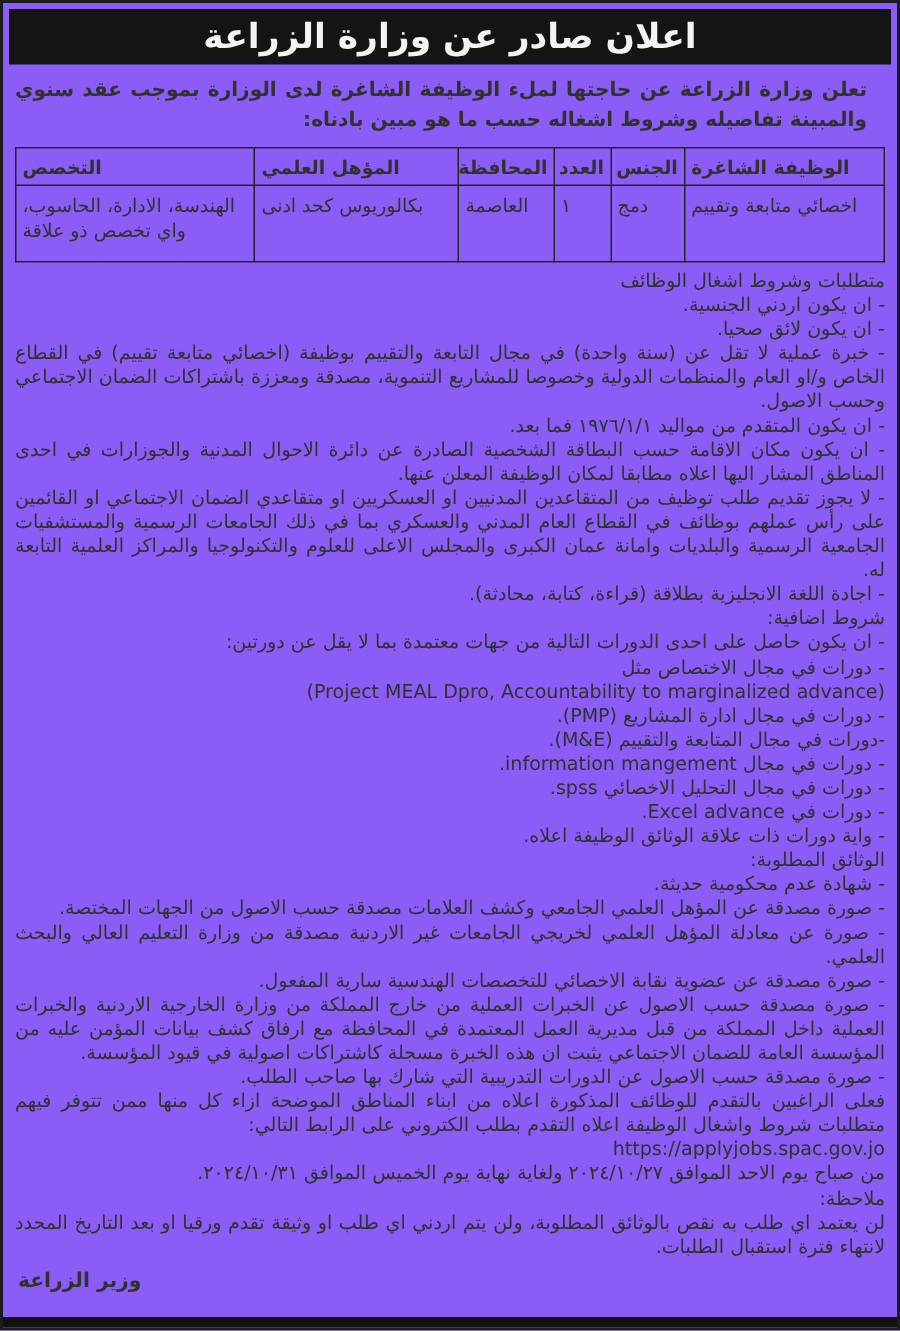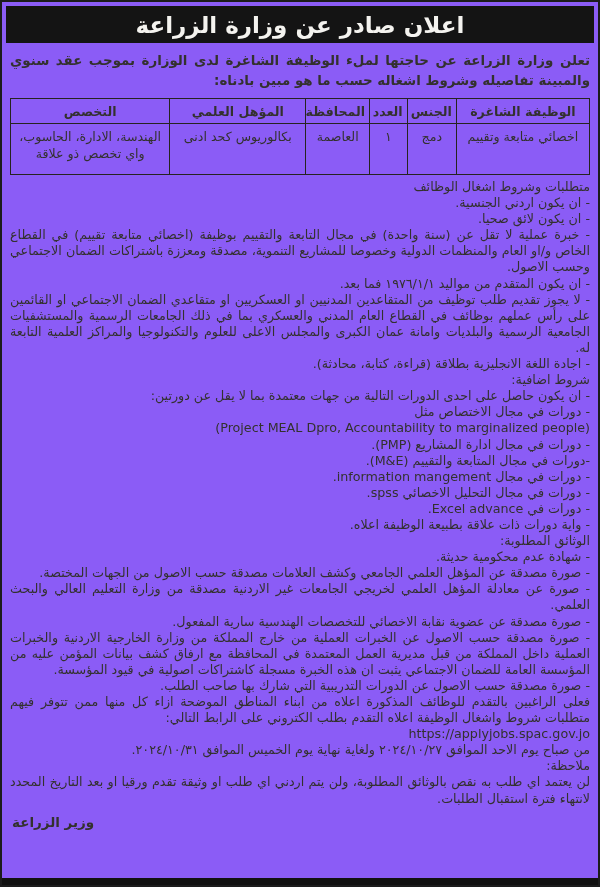--- a/index.html
+++ b/index.html
@@ -28,38 +28,38 @@
     font-size: 23px;
     font-weight: bold;
     letter-spacing: 0.5px;
   }
   .content {
     direction: rtl;
     padding: 8px 8px 0 8px;
     color: #33312e;
   }
   .intro {
-    margin: 0 0 7px 0;
+    margin: 0 12px 7px 0;
     font-size: 13.4px;
     font-weight: bold;
     line-height: 20px;
     text-align: justify;
   }
   table.vacancy {
     width: 100%;
     border-collapse: collapse;
     border: 1.5px solid #26241f;
     table-layout: fixed;
     margin-bottom: 4px;
   }
   table.vacancy th, table.vacancy td {
     border: 1px solid #26241f;
     font-size: 12.6px;
     padding: 2px 4px;
-    text-align: center;
+    text-align: left;
   }
   table.vacancy th { font-weight: bold; height: 20px; }
   table.vacancy td { height: 44px; vertical-align: top; padding-top: 4px; line-height: 17px; }
   .body-text {
     font-size: 12.7px;
     line-height: 16.1px;
     text-align: justify;
   }
   .body-text .line { min-height: 16px; }
   .latin-line { direction: ltr; text-align: right; }
@@ -121,33 +121,34 @@
         </tr>
       </tbody>
     </table>
 
     <div class="body-text">
       <div class="line">متطلبات وشروط اشغال الوظائف</div>
       <div class="line">- ان يكون اردني الجنسية.</div>
       <div class="line">- ان يكون لائق صحيا.</div>
       <div class="line">- خبرة عملية لا تقل عن (سنة واحدة) في مجال التابعة والتقييم بوظيفة (اخصائي متابعة تقييم) في القطاع الخاص و/او العام والمنظمات الدولية وخصوصا للمشاريع التنموية، مصدقة ومعززة باشتراكات الضمان الاجتماعي وحسب الاصول.</div>
       <div class="line">- ان يكون المتقدم من مواليد ١٩٧٦/١/١ فما بعد.</div>
+      <div class="line">- ان يكون مكان الاقامة حسب البطاقة الشخصية الصادرة عن دائرة الاحوال المدنية والجوزارات في احدى المناطق المشار اليها اعلاه مطابقا لمكان الوظيفة المعلن عنها.</div>
       <div class="line">- لا يجوز تقديم طلب توظيف من المتقاعدين المدنيين او العسكريين او متقاعدي الضمان الاجتماعي او القائمين على رأس عملهم بوظائف في القطاع العام المدني والعسكري بما في ذلك الجامعات الرسمية والمستشفيات الجامعية الرسمية والبلديات وامانة عمان الكبرى والمجلس الاعلى للعلوم والتكنولوجيا والمراكز العلمية التابعة له.</div>
       <div class="line">- اجادة اللغة الانجليزية بطلاقة (قراءة، كتابة، محادثة).</div>
 
       <div class="line">شروط اضافية:</div>
       <div class="line">- ان يكون حاصل على احدى الدورات التالية من جهات معتمدة بما لا يقل عن دورتين:</div>
       <div class="line">- دورات في مجال الاختصاص مثل</div>
-      <div class="line latin-line">(Project MEAL Dpro, Accountability to marginalized people)</div>
+      <div class="line latin-line">(Project MEAL Dpro, Accountability to marginalized advance)</div>
       <div class="line">- دورات في مجال ادارة المشاريع (PMP).</div>
       <div class="line">-دورات في مجال المتابعة والتقييم (M&amp;E).</div>
       <div class="line">- دورات في مجال information mangement.</div>
       <div class="line">- دورات في مجال التحليل الاخصائي spss.</div>
       <div class="line">- دورات في Excel advance.</div>
-      <div class="line">- واية دورات ذات علاقة بطبيعة الوظيفة اعلاه.</div>
+      <div class="line">- واية دورات ذات علاقة الوثائق الوظيفة اعلاه.</div>
 
       <div class="line">الوثائق المطلوبة:</div>
       <div class="line">- شهادة عدم محكومية حديثة.</div>
       <div class="line">- صورة مصدقة عن المؤهل العلمي الجامعي وكشف العلامات مصدقة حسب الاصول من الجهات المختصة.</div>
       <div class="line">- صورة عن معادلة المؤهل العلمي لخريجي الجامعات غير الاردنية مصدقة من وزارة التعليم العالي والبحث العلمي.</div>
       <div class="line">- صورة مصدقة عن عضوية نقابة الاخصائي للتخصصات الهندسية سارية المفعول.</div>
       <div class="line">- صورة مصدقة حسب الاصول عن الخبرات العملية من خارج المملكة من وزارة الخارجية الاردنية والخبرات العملية داخل المملكة من قبل مديرية العمل المعتمدة في المحافظة مع ارفاق كشف بيانات المؤمن عليه من المؤسسة العامة للضمان الاجتماعي يثبت ان هذه الخبرة مسجلة كاشتراكات اصولية في قيود المؤسسة.</div>
       <div class="line">- صورة مصدقة حسب الاصول عن الدورات التدريبية التي شارك بها صاحب الطلب.</div>
 
       <div class="line">فعلى الراغبين بالتقدم للوظائف المذكورة اعلاه من ابناء المناطق الموضحة ازاء كل منها ممن تتوفر فيهم متطلبات شروط واشغال الوظيفة اعلاه التقدم بطلب الكتروني على الرابط التالي:</div>

